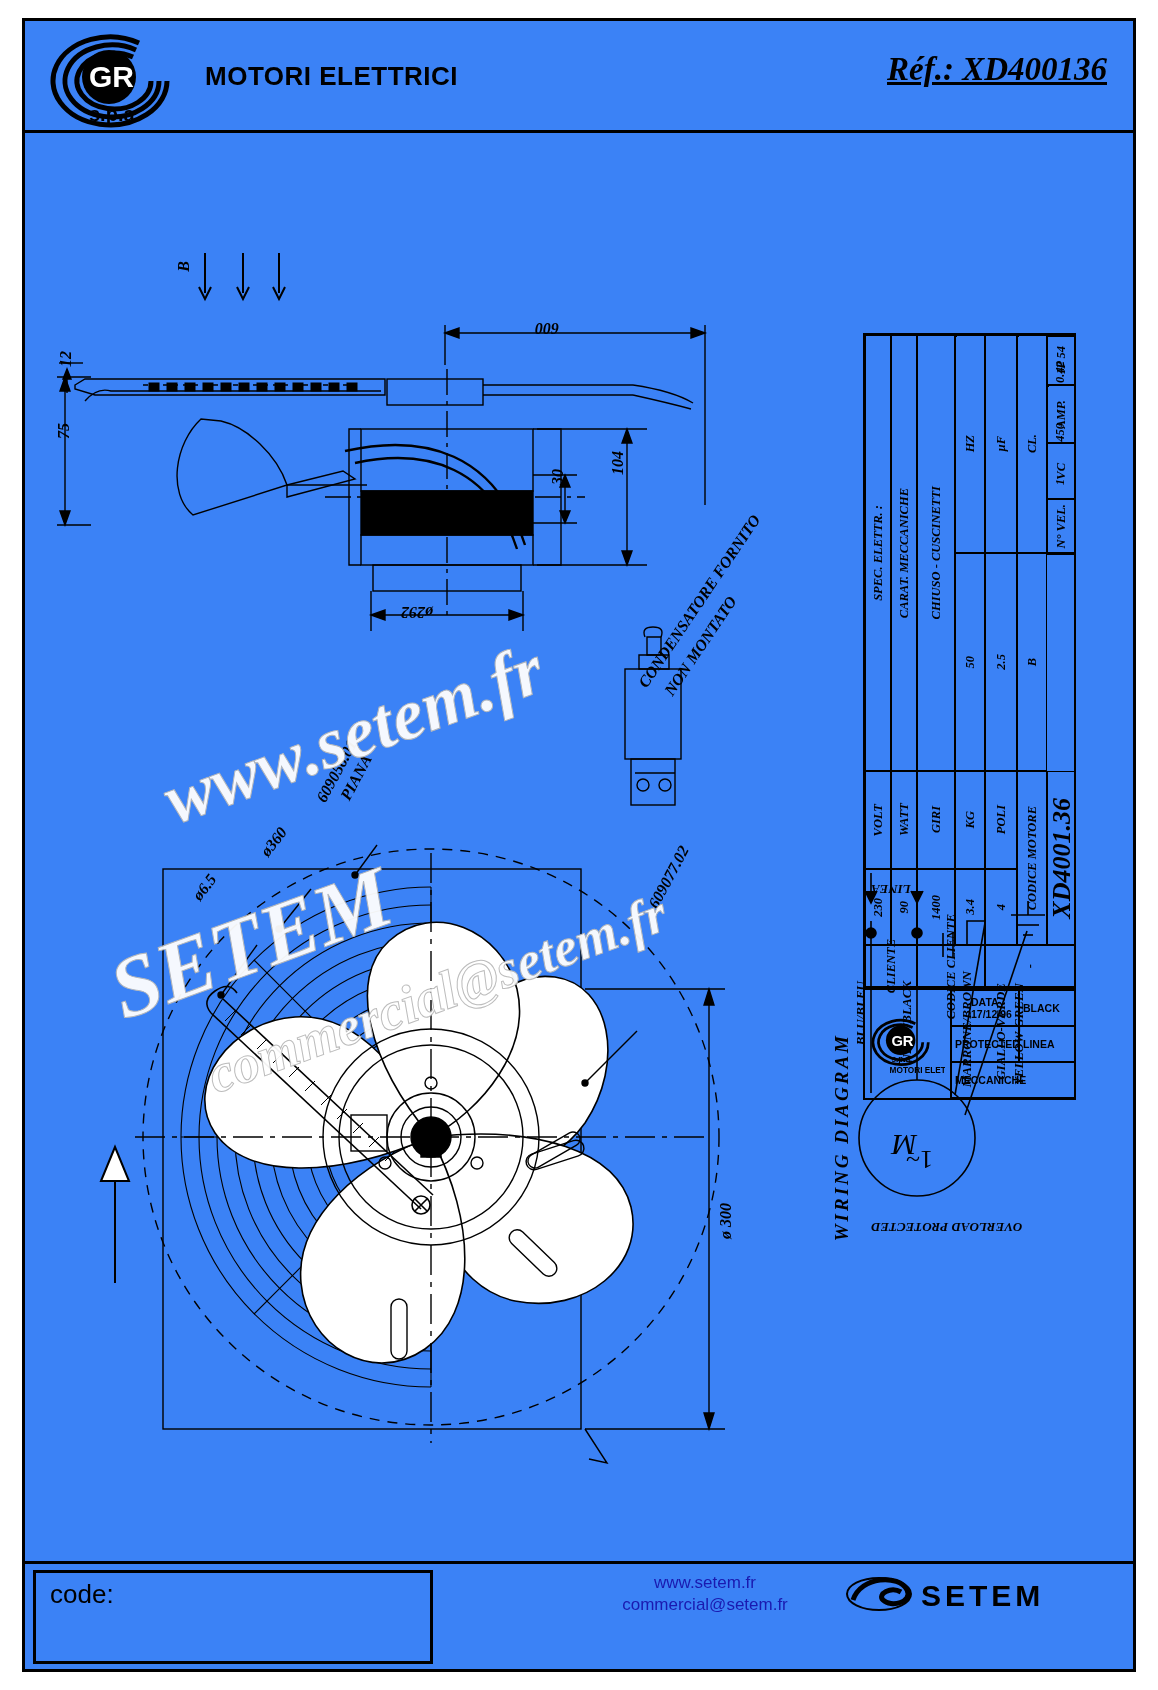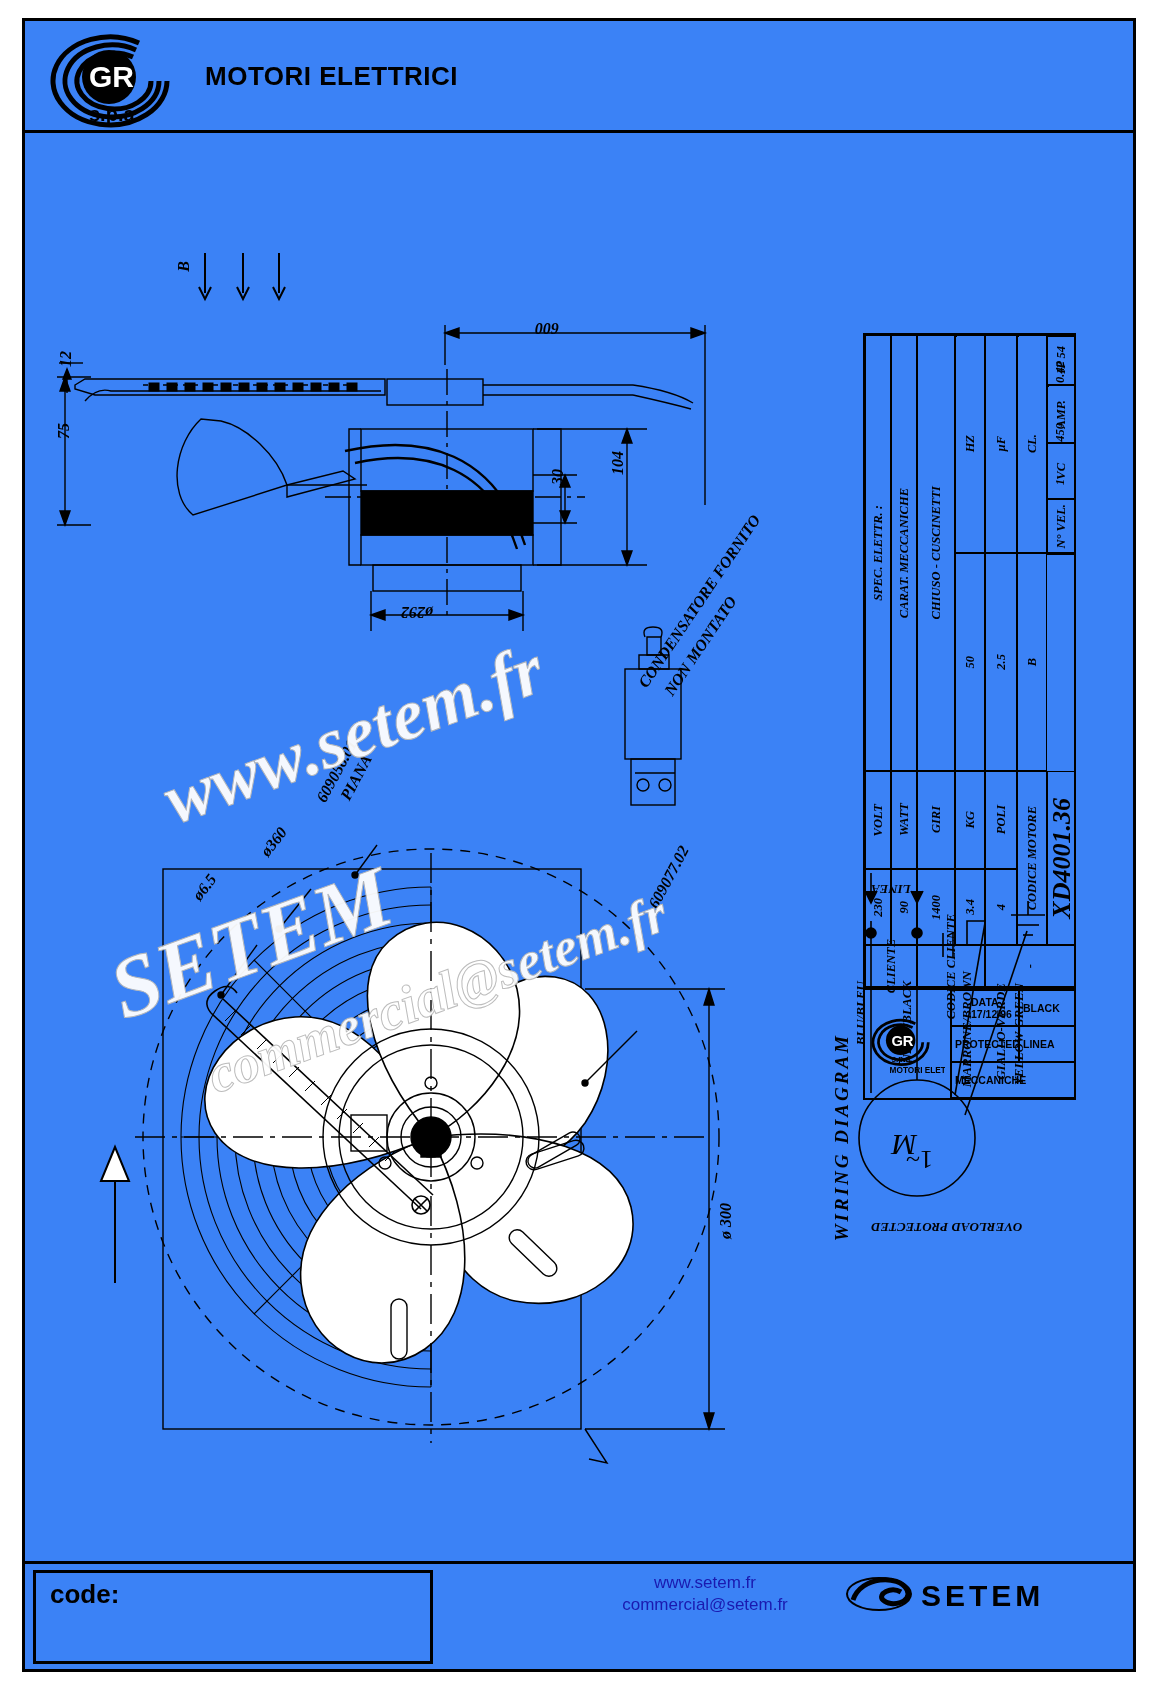--- a/index.html
+++ b/index.html
@@ -7,21 +7,21 @@
   .sheet{position:absolute;left:22px;top:18px;width:1114px;height:1654px;border:3px solid #000;box-sizing:border-box;background:#3b82f6;}
   
   .hdr{position:absolute;left:0;top:0;width:100%;height:112px;border-bottom:3px solid #000;box-sizing:border-box;}
   .logo{position:absolute;left:22px;top:12px;width:150px;height:90px;}
   .logo svg{display:block;}
   .brand{position:absolute;left:180px;top:40px;font-size:26px;font-weight:bold;letter-spacing:.5px;}
   .ref{position:absolute;right:26px;top:30px;font-size:33px;font-style:italic;font-weight:bold;text-decoration:underline;font-family:"Liberation Serif",serif;}
   
   .ftr{position:absolute;left:0;bottom:0;width:100%;height:108px;border-top:3px solid #000;box-sizing:border-box;}
   .codebox{position:absolute;left:8px;top:6px;width:400px;height:94px;border:3px solid #000;box-sizing:border-box;}
-  .codelabel{position:absolute;left:14px;top:6px;font-size:26px;font-weight:bold;}
+  .codelabel{position:absolute;left:14px;top:6px;font-size:26px;font-weight:normal;}
   .codeval{position:absolute;left:10px;top:30px;font-size:46px;font-weight:bold;letter-spacing:1px;}
   .web{position:absolute;left:470px;top:8px;width:420px;text-align:center;font-size:17px;color:#1a1ab0;line-height:22px;}
   .addr{position:absolute;left:420px;top:66px;width:660px;text-align:center;font-size:14.5px;font-weight:bold;}
   .setemlogo{position:absolute;right:40px;top:6px;width:250px;height:46px;}
   
   .canvas{position:absolute;left:0;top:112px;width:100%;height:1434px;}
   svg.draw{position:absolute;left:0;top:0;}
   
   .wm{position:absolute;pointer-events:none;color:#fff;-webkit-text-stroke:1px #b9b9b9;font-weight:bold;font-style:italic;white-space:nowrap;opacity:.95;}
   .wm1{left:130px;top:560px;font-size:72px;transform:rotate(-20deg);font-family:"Liberation Serif",serif;}
@@ -50,20 +50,21 @@
           <path d="M104 48a37 28 0 1 1-18-24"></path>
         </g>
         <g fill="#000">
           <circle cx="62" cy="44" r="27"></circle>
         </g>
         <text x="42" y="54" font-family="Liberation Sans, sans-serif" font-size="30" font-weight="bold" fill="#fff">GR</text>
         <text x="42" y="88" font-family="Liberation Sans, sans-serif" font-size="20" font-weight="bold" fill="#000">s.p.a</text>
       </svg>
     </div>
     <div class="brand">MOTORI ELETTRICI</div>
+    <div class="ref">Réf.: XD400136</div>
   </div>
 
   <div class="canvas">
 
     <svg class="draw" width="1108" height="1434" viewBox="0 0 1108 1434">
       <g stroke="#000" fill="none" stroke-width="1.4">
 
         <g stroke-width="2">
           <path d="M180 120 v40"></path>
             <path d="M174 154 l6 12 6-12"></path>

